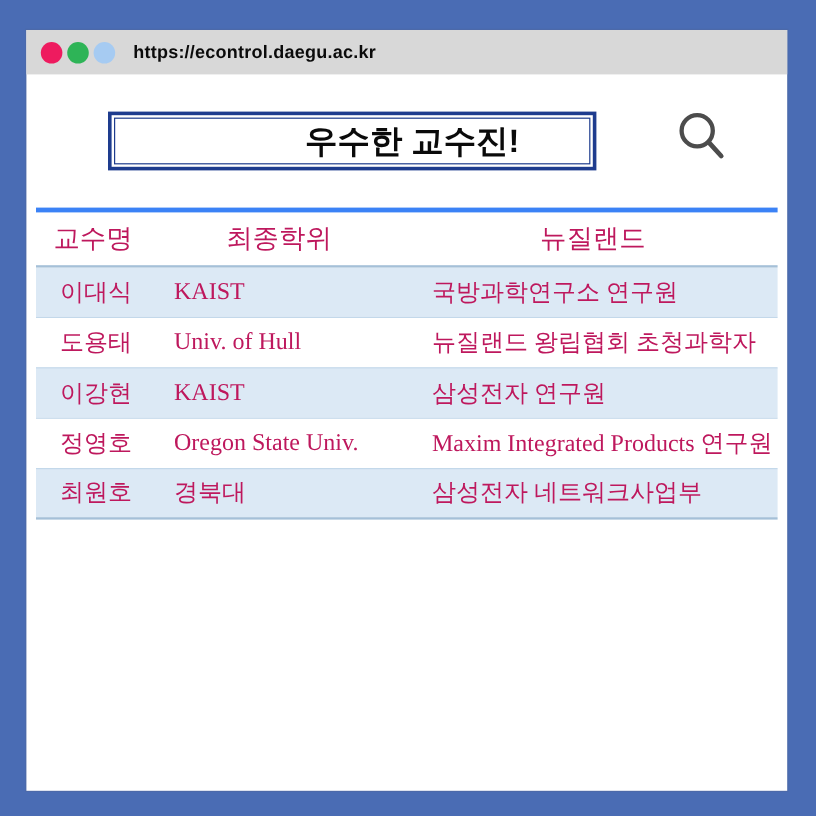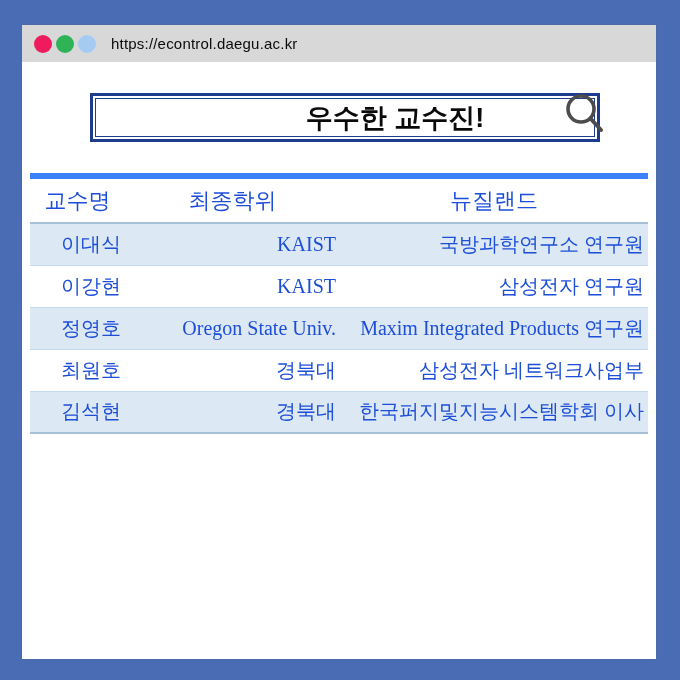--- a/index.html
+++ b/index.html
@@ -14,51 +14,51 @@
   }
   .titlebar{
     height:37px;background:#d8d8d8;display:flex;align-items:center;
     padding-left:12px;box-sizing:border-box;
   }
   .dot{width:18px;height:18px;border-radius:50%;margin-right:4px;flex:0 0 auto;}
   .dot-red{background:#ee1b5f;}
   .dot-green{background:#2eb457;}
   .dot-blue{background:#a6cbf2;}
   .url{
-    margin-left:11px;font-weight:normal;font-size:15px;color:#0b0b0b;
+    margin-left:11px;font-weight:bold;font-size:15px;color:#0b0b0b;
     letter-spacing:0.2px;white-space:nowrap;
   }
   .searchbox{
-    position:absolute;left:73px;top:73px;width:500px;height:39px;
+    position:absolute;left:73px;top:73px;width:397px;height:39px;
     box-sizing:border-box;background:#ffffff;
     border:1px solid #1e3c8e;outline:3px solid #1e3c8e;outline-offset:2px;
     display:flex;align-items:center;justify-content:center;
   }
   .search-title{
     font-size:27px;font-weight:bold;color:#0a0a0a;white-space:nowrap;
     transform:translateX(50px);
   }
   .search-icon{
     position:absolute;left:536px;top:60px;width:50px;height:52px;cursor:pointer;
   }
   .prof-table{
     position:absolute;left:8px;top:148px;width:618px;
     border-collapse:collapse;table-layout:fixed;
-    font-family:"Liberation Serif","DejaVu Serif",serif;color:#1d4ed8;
-    border-top:6px solid #3b82f6;
+    font-family:"Liberation Serif","DejaVu Serif",serif;color:#be185d;
+    border-top:4px solid #3b82f6;
   }
   .prof-table thead tr{height:47px;border-bottom:2px solid #a5c0d8;}
   .prof-table th{
     font-size:22px;font-weight:normal;text-align:center;padding:0;
   }
   .prof-table tbody tr{height:42px;border-bottom:1px solid #c3d8ea;}
   .prof-table tbody tr:nth-child(odd){background:#dce9f5;}
   .prof-table tbody tr:last-child{border-bottom:2px solid #a5c0d8;}
   .prof-table td{
-    font-size:20px;text-align:right;padding:0 4px;white-space:nowrap;
+    font-size:20px;text-align:left;padding:0 20px;white-space:nowrap;
     overflow:hidden;
   }
   .col-name{width:95px;}
   .col-degree{width:215px;}
   .col-career{width:308px;}
 </style>
 </head>
 <body>
 
 <div class="window">
@@ -92,35 +92,35 @@
         <th>뉴질랜드</th>
       </tr>
     </thead>
     <tbody>
       <tr>
         <td>이대식</td>
         <td>KAIST</td>
         <td>국방과학연구소 연구원</td>
       </tr>
       <tr>
+        <td>도용태</td>
+        <td>Univ. of Hull</td>
+        <td>뉴질랜드 왕립협회 초청과학자</td>
+      </tr>
+      <tr>
         <td>이강현</td>
         <td>KAIST</td>
         <td>삼성전자 연구원</td>
       </tr>
       <tr>
         <td>정영호</td>
         <td>Oregon State Univ.</td>
         <td>Maxim Integrated Products 연구원</td>
       </tr>
       <tr>
         <td>최원호</td>
         <td>경북대</td>
         <td>삼성전자 네트워크사업부</td>
       </tr>
-      <tr>
-        <td>김석현</td>
-        <td>경북대</td>
-        <td>한국퍼지및지능시스템학회 이사</td>
-      </tr>
     </tbody>
   </table>
 
 </div>
 
 </body></html>

